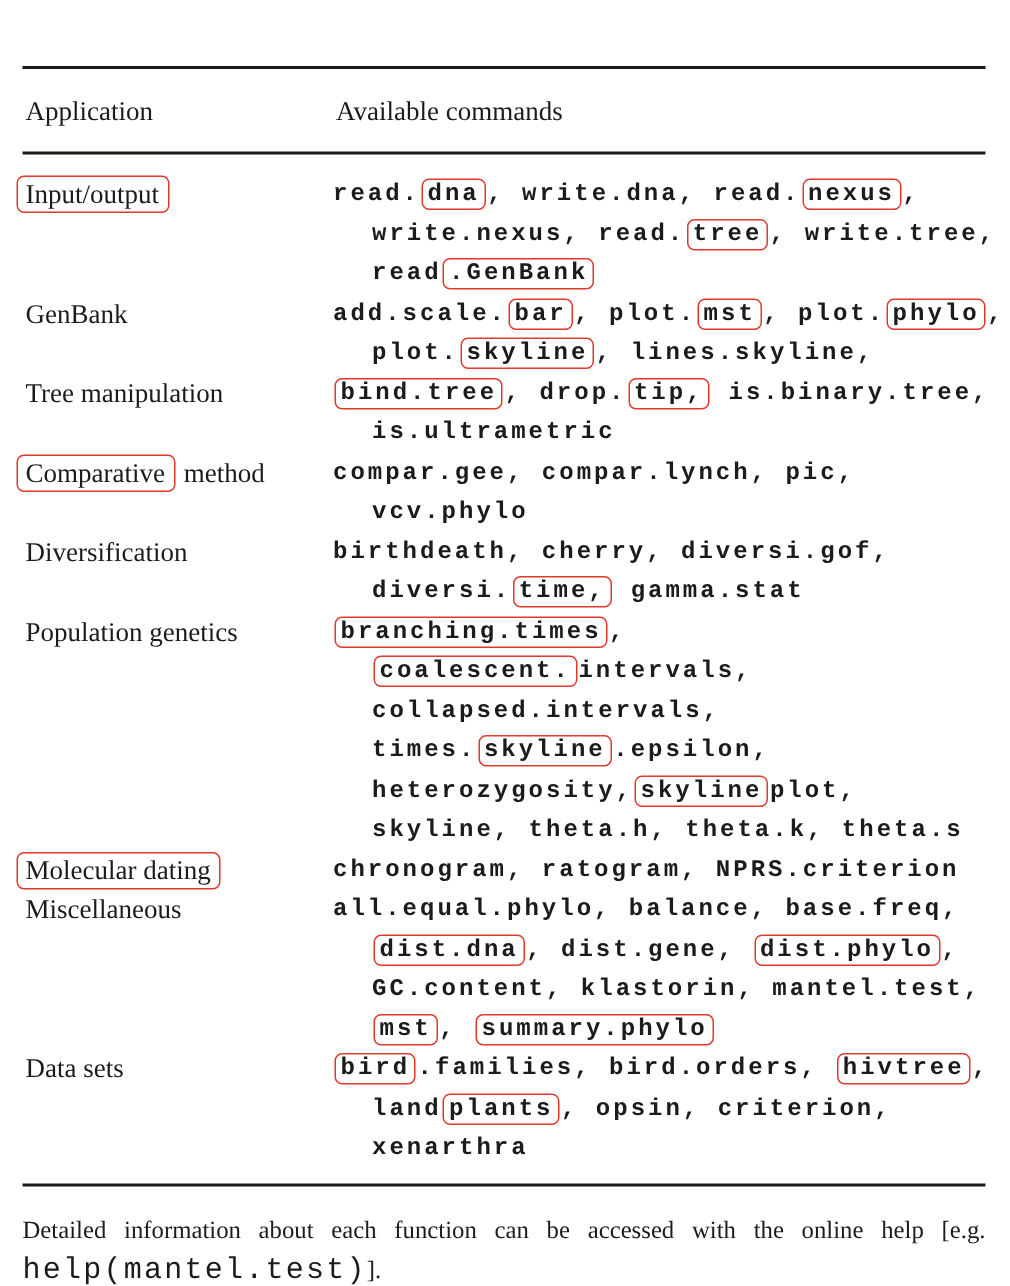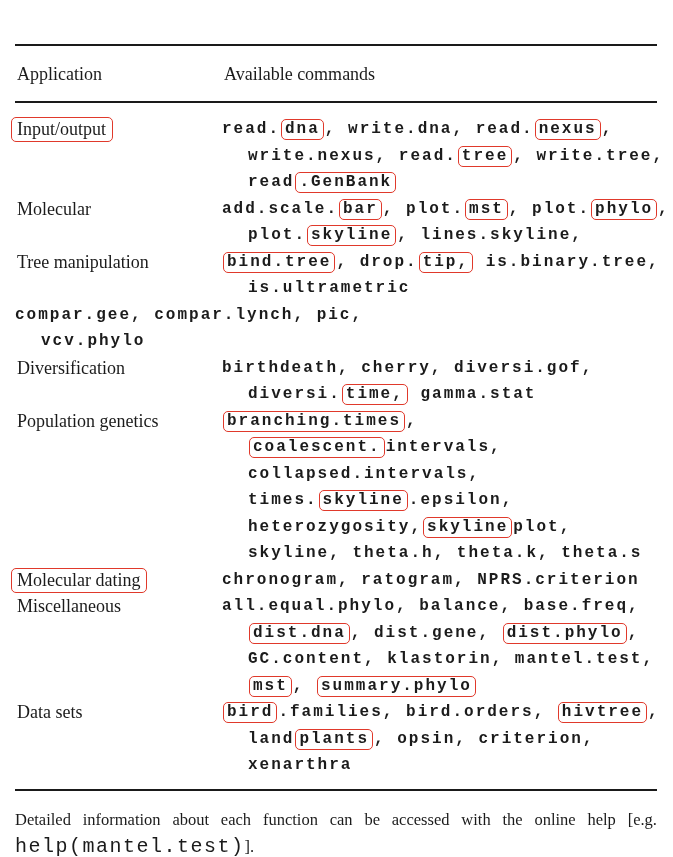--- a/index.html
+++ b/index.html
@@ -90,34 +90,35 @@
   <div class="tbody">
       <div class="row">
         <div class="label-cell"><span class="boxed">Input/output</span></div>
         <div class="cmd-cell">
           <div class="cmd-line"><span>read.</span><span class="boxed">dna</span><span>, write.dna, read.</span><span class="boxed">nexus</span><span>,</span></div>
           <div class="cmd-line cont"><span>write.nexus, read.</span><span class="boxed">tree</span><span>, write.tree,</span></div>
           <div class="cmd-line cont"><span>read</span><span class="boxed">.GenBank</span></div>
         </div>
       </div>
       <div class="row">
-        <div class="label-cell"><span>Molecular</span></div>
+        <div class="label-cell"><span>GenBank</span></div>
         <div class="cmd-cell">
           <div class="cmd-line"><span>add.scale.</span><span class="boxed">bar</span><span>, plot.</span><span class="boxed">mst</span><span>, plot.</span><span class="boxed">phylo</span><span>,</span></div>
           <div class="cmd-line cont"><span>plot.</span><span class="boxed">skyline</span><span>, lines.skyline,</span></div>
         </div>
       </div>
       <div class="row">
         <div class="label-cell"><span>Tree manipulation</span></div>
         <div class="cmd-cell">
           <div class="cmd-line"><span class="boxed">bind.tree</span><span>, drop.</span><span class="boxed">tip,</span><span> is.binary.tree,</span></div>
           <div class="cmd-line cont"><span>is.ultrametric</span></div>
         </div>
       </div>
       <div class="row">
+        <div class="label-cell"><span class="boxed">Comparative</span><span> method</span></div>
         <div class="cmd-cell">
           <div class="cmd-line"><span>compar.gee, compar.lynch, pic,</span></div>
           <div class="cmd-line cont"><span>vcv.phylo</span></div>
         </div>
       </div>
       <div class="row">
         <div class="label-cell"><span>Diversification</span></div>
         <div class="cmd-cell">
           <div class="cmd-line"><span>birthdeath, cherry, diversi.gof,</span></div>
           <div class="cmd-line cont"><span>diversi.</span><span class="boxed">time,</span><span> gamma.stat</span></div>

